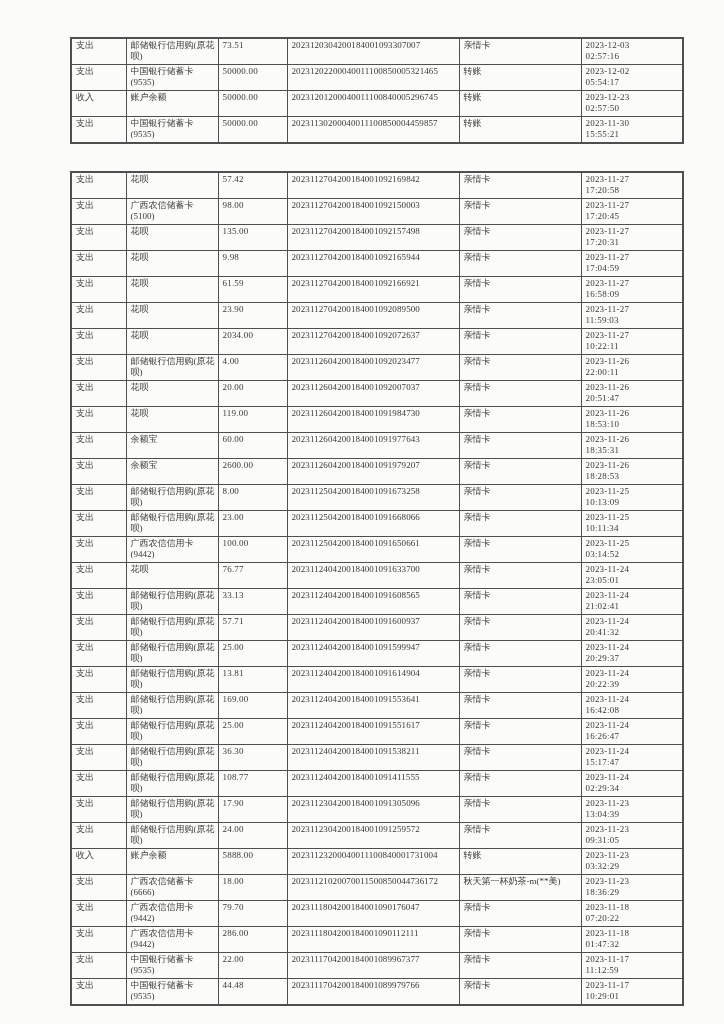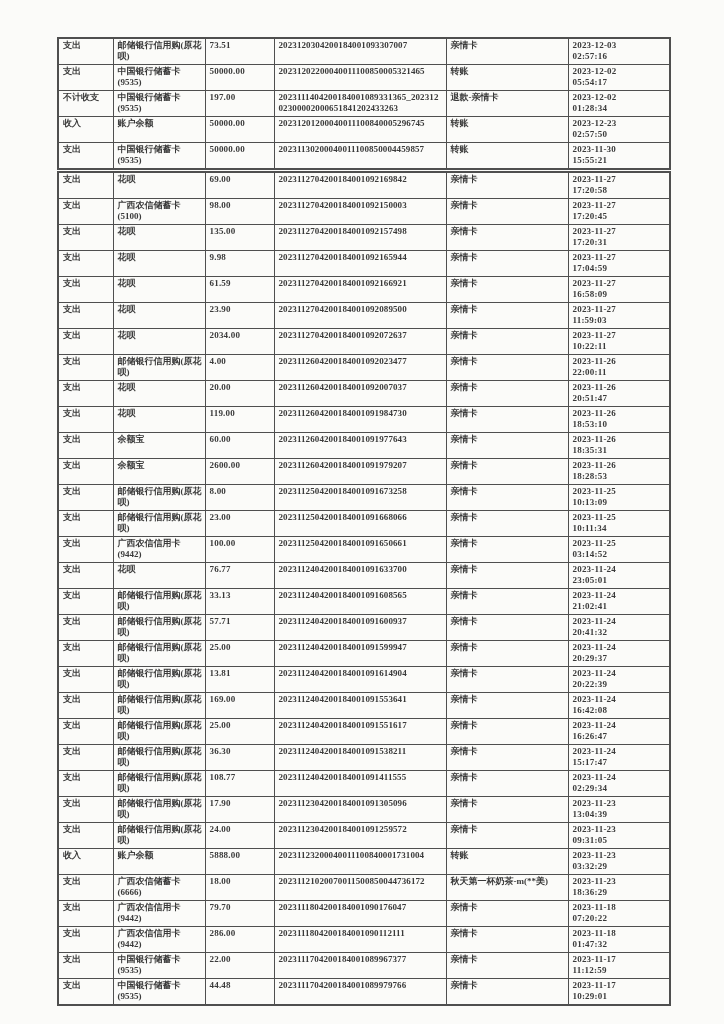--- a/index.html
+++ b/index.html
@@ -10,26 +10,25 @@
   *{box-sizing:border-box;}
   html,body{margin:0;padding:0;}
   body{
     width:724px;height:1024px;
     background:var(--paper);
     font-family:"Liberation Serif","DejaVu Serif",serif;
     color:var(--ink);
   }
   .page{position:relative;width:724px;height:1024px;overflow:hidden;}
   table.bill{
-    position:absolute;left:57px;
+    position:absolute;left:70px;
     width:612px;
     border-collapse:collapse;
     table-layout:fixed;
     border:2px solid var(--line);
-    font-weight:bold;
   }
   table.bill.tbl-1{top:37px;}
   table.bill.tbl-2{top:171px;}
   table.bill td{
     border:1px solid var(--line);
     padding:1px 3px 2px 4px;
     vertical-align:top;
     font-size:9px;
     line-height:11px;
     color:var(--ink);
@@ -75,31 +74,20 @@
       <td class="c-method">中国银行储蓄卡(9535)</td>
       <td class="c-amount">50000.00</td>
       <td class="c-txn">20231202200040011100850005321465</td>
       <td class="c-remark">转账</td>
       <td class="c-datetime">
         <div class="date-line">2023-12-02</div>
         <div class="time-line">05:54:17</div>
       </td>
     </tr>
 
-    <tr>
-      <td class="c-type">不计收支</td>
-      <td class="c-method">中国银行储蓄卡(9535)</td>
-      <td class="c-amount">197.00</td>
-      <td class="c-txn">2023111404200184001089331365_20231202300002000651841202433263</td>
-      <td class="c-remark">退款-亲情卡</td>
-      <td class="c-datetime">
-        <div class="date-line">2023-12-02</div>
-        <div class="time-line">01:28:34</div>
-      </td>
-    </tr>
 
     <tr>
       <td class="c-type">收入</td>
       <td class="c-method">账户余额</td>
       <td class="c-amount">50000.00</td>
       <td class="c-txn">20231201200040011100840005296745</td>
       <td class="c-remark">转账</td>
       <td class="c-datetime">
         <div class="date-line">2023-12-23</div>
         <div class="time-line">02:57:50</div>
@@ -126,21 +114,21 @@
         <col style="width:92px">
         <col style="width:69px">
       <col style="width:172px">
         <col style="width:122px">
         <col style="width:102px">
     </colgroup>
     <tbody>
     <tr>
       <td class="c-type">支出</td>
       <td class="c-method">花呗</td>
-      <td class="c-amount">69.00</td>
+      <td class="c-amount">57.42</td>
       <td class="c-txn">2023112704200184001092169842</td>
       <td class="c-remark">亲情卡</td>
       <td class="c-datetime">
         <div class="date-line">2023-11-27</div>
         <div class="time-line">17:20:58</div>
       </td>
     </tr>
 
     <tr>
       <td class="c-type">支出</td>

